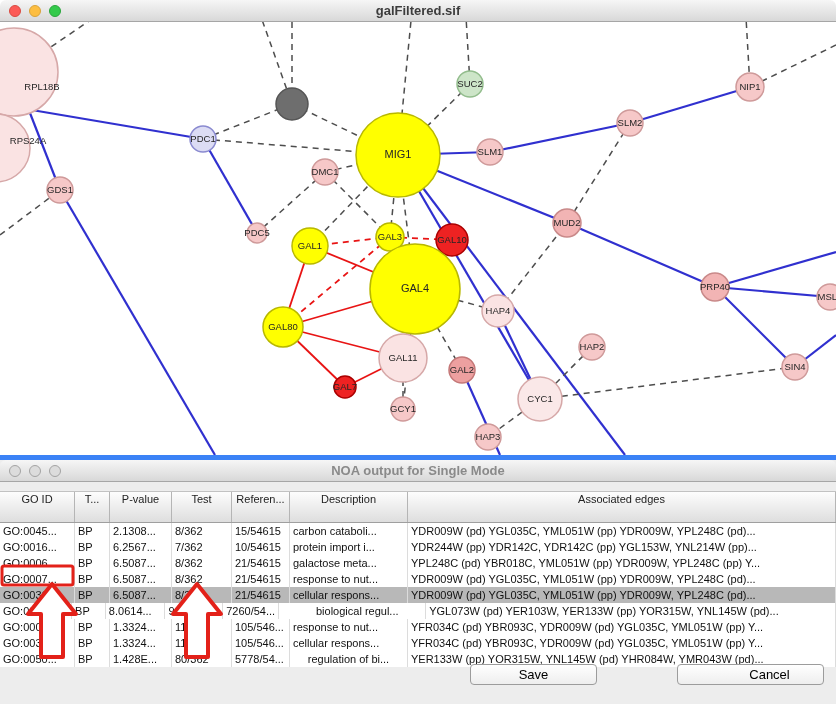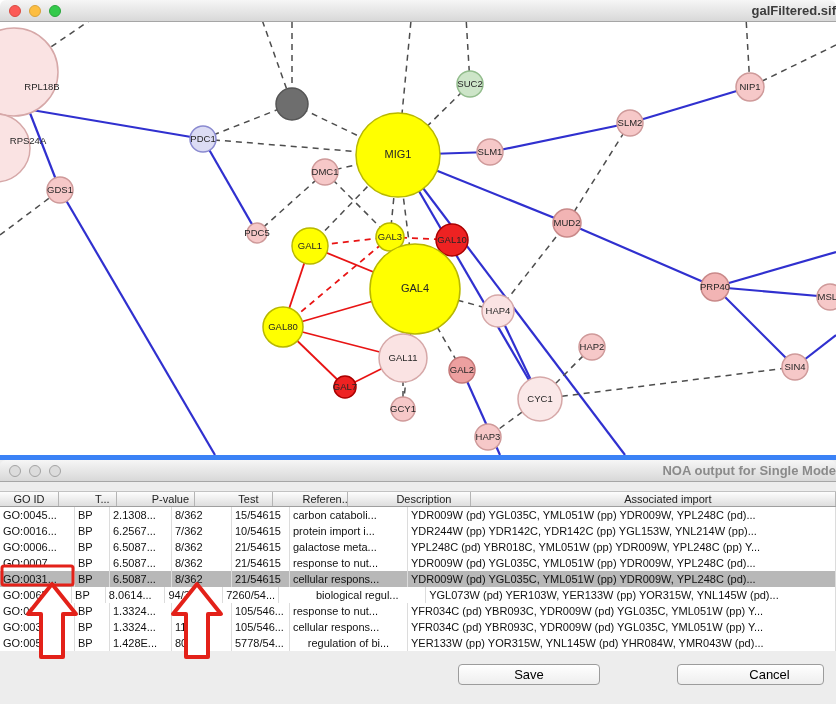--- a/index.html
+++ b/index.html
@@ -3,21 +3,21 @@
 <meta charset="utf-8">
 <style>
   html,body{margin:0;padding:0;background:#e0e0e0;font-family:"Liberation Sans",sans-serif;}
   #screen{position:relative;width:836px;height:704px;overflow:hidden;background:#ffffff;}
 
   
   .titlebar{position:absolute;left:0;top:0;width:100%;height:22px;
     background:linear-gradient(#f6f6f6,#d8d8d8);border-bottom:1px solid #a6a6a6;
     border-radius:6px 6px 0 0;box-sizing:border-box;z-index:5;}
   .titlebar .title{position:absolute;left:0;right:0;top:0;height:24px;line-height:22px;
-    text-align:right;font-size:13px;font-weight:bold;color:#3c3c3c;}
+    text-align:center;font-size:13px;font-weight:bold;color:#3c3c3c;}
   .titlebar.unfocused .title{color:#8a8a8a;}
   .lights{position:absolute;left:9px;top:5px;display:flex;gap:8px;z-index:6;}
   .light{width:12px;height:12px;border-radius:50%;box-sizing:border-box;}
   .light.red{background:#fc5b57;border:1px solid #d94b42;}
   .light.yellow{background:#fdbe41;border:1px solid #d9a33a;}
   .light.green{background:#34ca4b;border:1px solid #2aa63c;}
   .light.hollow{background:#dcdcdc;border:1px solid #a3a3a3;}
 
   
   #graph-window{position:absolute;left:0;top:0;width:836px;height:455px;background:#fff;}
@@ -26,32 +26,32 @@
   .edge-pd{stroke:#4d4d4d;stroke-width:1.5;stroke-dasharray:6 5;}
   .edge-red{stroke:#e81414;stroke-width:1.8;}
   .edge-reddash{stroke:#e81414;stroke-width:1.8;stroke-dasharray:6 5;}
   .node{stroke-width:1.5;}
   .node-label{font-family:"Liberation Sans",sans-serif;fill:#262626;text-anchor:middle;}
 
   
   #noa-window{position:absolute;left:0;top:455px;width:836px;height:249px;
     background:#ededed;border-top:5px solid #3b82f6;box-sizing:border-box;}
   #noa-table{position:absolute;left:0;top:31px;width:836px;background:#fff;}
-  .thead{display:flex;height:16px;background:linear-gradient(#fdfdfd,#dedede);
-    border-top:1px solid #c2c2c2;border-bottom:1px solid #9f9f9f;box-sizing:border-box;gap:30px;}
+  .thead{display:flex;height:32px;background:linear-gradient(#fdfdfd,#dedede);
+    border-top:1px solid #c2c2c2;border-bottom:1px solid #9f9f9f;box-sizing:border-box;}
   .th{box-sizing:border-box;border-right:1px solid #b5b5b5;font-size:11px;line-height:15px;
     text-align:center;color:#222;overflow:hidden;white-space:nowrap;}
   .tr{display:flex;height:16px;background:#ffffff;}
   .tr.selected{background:#b8b8b8;}
   .td{box-sizing:border-box;border-right:1px solid #dcdcdc;font-size:11px;line-height:16px;
     padding:0 3px;color:#111;overflow:hidden;white-space:nowrap;}
   .buttons button{position:absolute;height:21px;border:1px solid #9c9c9c;border-radius:4px;
     background:linear-gradient(#ffffff,#eeeeee);font-family:"Liberation Sans",sans-serif;
     font-size:13px;color:#000;cursor:pointer;}
-  #save-btn{left:458px;top:204px;width:142px;}
+  #save-btn{left:470px;top:204px;width:127px;}
   #cancel-btn{left:677px;top:204px;width:147px;padding-left:44px;}
 
   
   #annotations{position:absolute;left:0;top:0;z-index:50;pointer-events:none;}
   .anno{stroke:#e32119;stroke-linejoin:round;}
   .anno-box{fill:none;}
   .anno-arrow{fill:#ffffff;}
 </style>
 </head>
 <body>
@@ -195,21 +195,21 @@
     </div>
 
     <div id="noa-table">
       <div class="thead" id="thead">
           <div class="th" style="width: 75px;">GO ID</div>
           <div class="th" style="width: 35px;">T...</div>
           <div class="th" style="width: 62px;">P-value</div>
           <div class="th" style="width: 60px;">Test</div>
           <div class="th" style="width: 58px;">Referen...</div>
           <div class="th" style="width: 118px;">Description</div>
-          <div class="th" style="width: 428px;">Associated import</div>
+          <div class="th" style="width: 428px;">Associated edges</div>
         </div>
       <div id="tbody">
           <div class="tr">
             <div class="td" style="width: 75px;">GO:0045...</div>
             <div class="td" style="width: 35px;">BP</div>
             <div class="td" style="width: 62px;">2.1308...</div>
             <div class="td" style="width: 60px;">8/362</div>
             <div class="td" style="width: 58px;">15/54615</div>
             <div class="td" style="width: 118px;">carbon cataboli...</div>
             <div class="td" style="width: 428px;">YDR009W (pd) YGL035C, YML051W (pp) YDR009W, YPL248C (pd)...</div>

